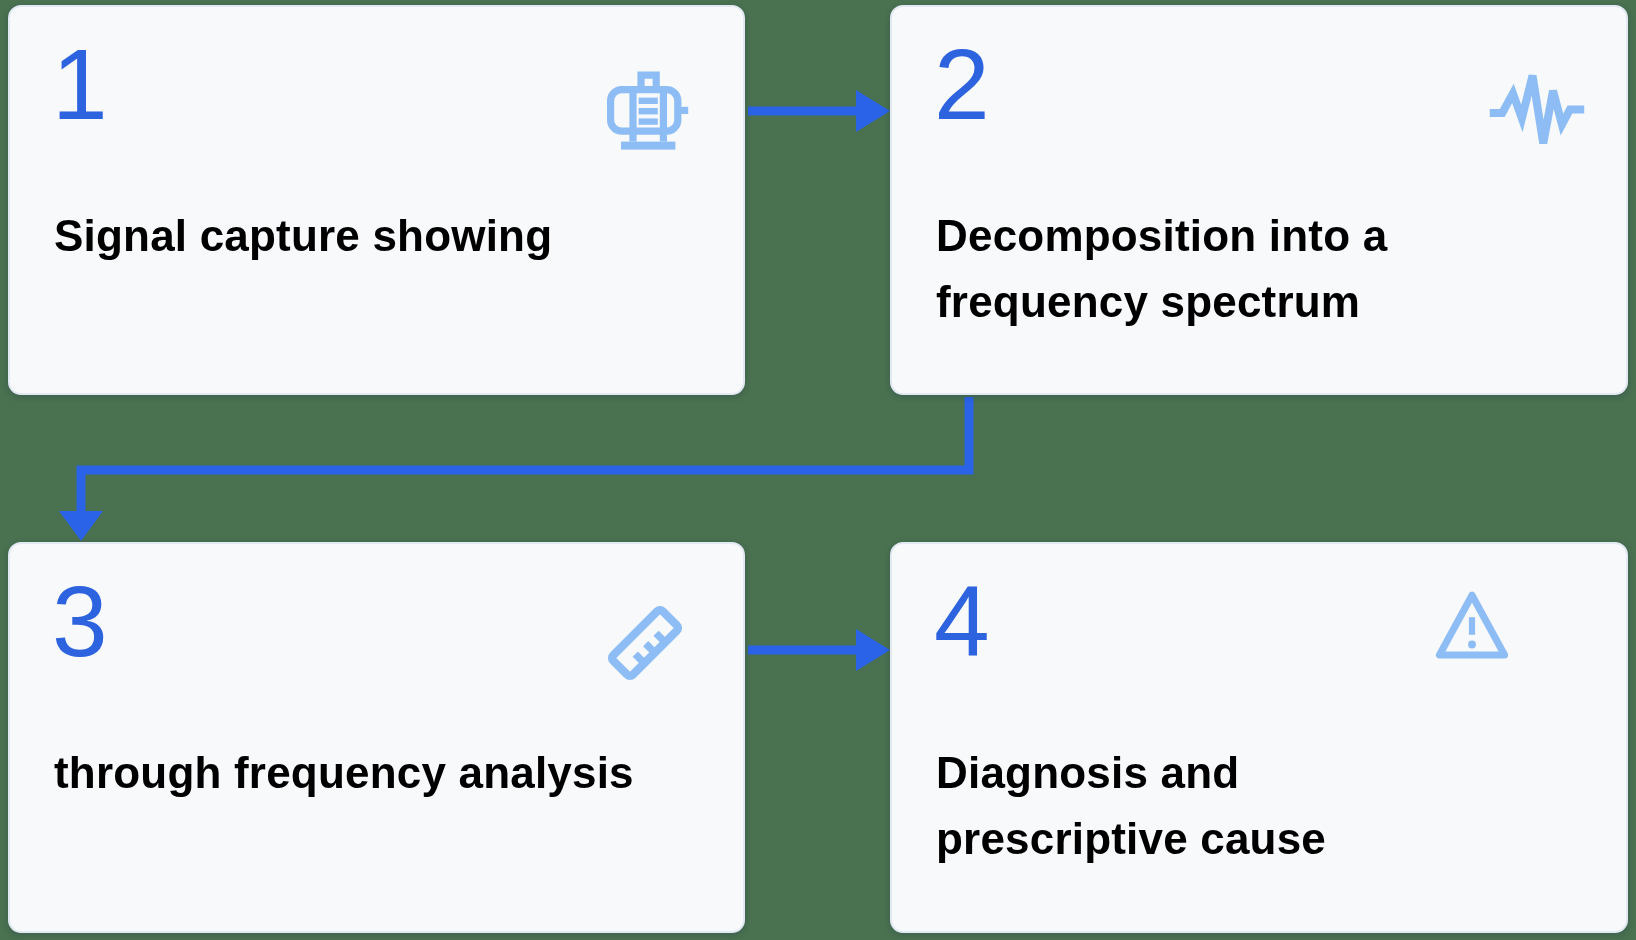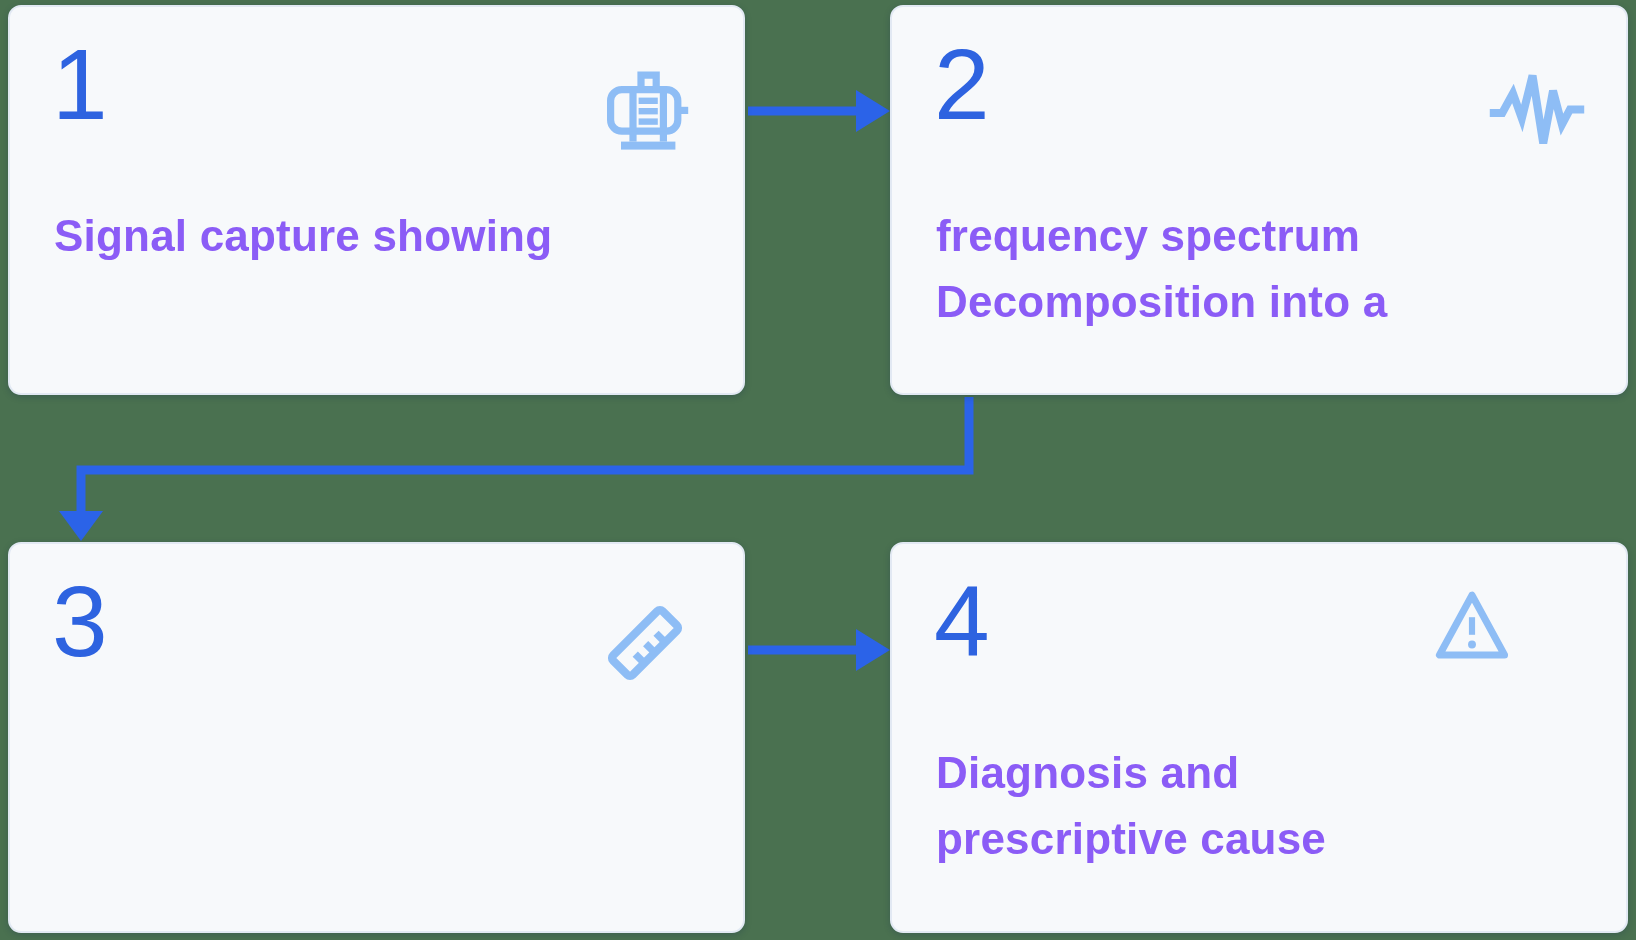--- a/index.html
+++ b/index.html
@@ -28,21 +28,21 @@
     color:#2e63e0;letter-spacing:-2px;
   }
   .card-icon{position:absolute;}
   .c1 .card-icon{right:50px;top:55px;width:88px;height:92px;}
   .c2 .card-icon{right:40px;top:55px;width:98px;height:94px;}
   .c3 .card-icon{right:52px;top:52px;width:92px;height:94px;}
   .c4 .card-icon{right:110px;top:38px;width:88px;height:88px;}
   .card-label{
     position:absolute;left:44px;top:196px;right:30px;
     font-size:44px;line-height:66px;font-weight:600;
-    color:#8b5cf6;letter-spacing:0.2px;
+    color:#000000;letter-spacing:0.2px;
   }
   .arrows{position:absolute;inset:0;pointer-events:none;}
   .arrow-stroke{stroke:#2b63e8;stroke-width:9;fill:none;}
   .arrow-head{fill:#2b63e8;stroke:none;}
   .icon-stroke{stroke:#8ebdf5;fill:none;}
   .icon-fill{fill:#8ebdf5;stroke:none;}
 </style>
 </head>
 <body>
 
@@ -86,38 +86,39 @@
   </div>
 
   <div class="card c2">
     <div class="step-number">2</div>
     <span class="card-icon">
       <svg width="98" height="94" viewBox="0 0 110 95">
         <polyline class="icon-stroke" stroke-width="9" stroke-linejoin="miter" points="2,52 16,52 28,30 38,58 50,10 62,86 73,27 83,65 92,48 108,48"></polyline>
       </svg>
     </span>
     <div class="card-label">
+      <div>Decomposition into a</div>
       <div>frequency spectrum</div>
-      <div>Decomposition into a</div>
     </div>
   </div>
 
   <div class="card c3">
     <div class="step-number">3</div>
     <span class="card-icon">
       <svg width="92" height="94" viewBox="0 0 100 100">
         <g transform="rotate(-45 50 50)">
           <rect class="icon-stroke" stroke-width="9" x="12" y="35" width="76" height="30" rx="4"></rect>
           <line class="icon-stroke" stroke-width="8" x1="34" y1="65" x2="34" y2="51"></line>
           <line class="icon-stroke" stroke-width="8" x1="50" y1="65" x2="50" y2="51"></line>
           <line class="icon-stroke" stroke-width="8" x1="66" y1="65" x2="66" y2="51"></line>
         </g>
       </svg>
     </span>
     <div class="card-label">
+      <div>through frequency analysis</div>
     </div>
   </div>
 
   <div class="card c4">
     <div class="step-number">4</div>
     <span class="card-icon">
       <svg width="88" height="88" viewBox="0 0 100 100">
         <polygon class="icon-stroke" stroke-width="8" stroke-linejoin="round" points="50,15 13,83 87,83"></polygon>
         <line class="icon-stroke" stroke-width="7" x1="50" y1="40" x2="50" y2="60"></line>
         <circle class="icon-fill" cx="50" cy="71" r="4.5"></circle>

